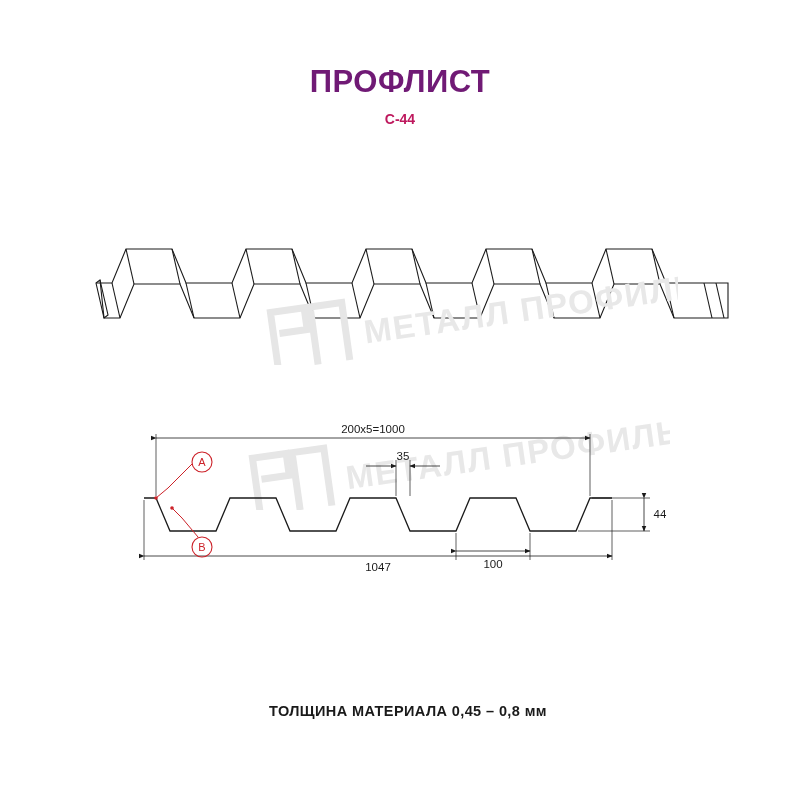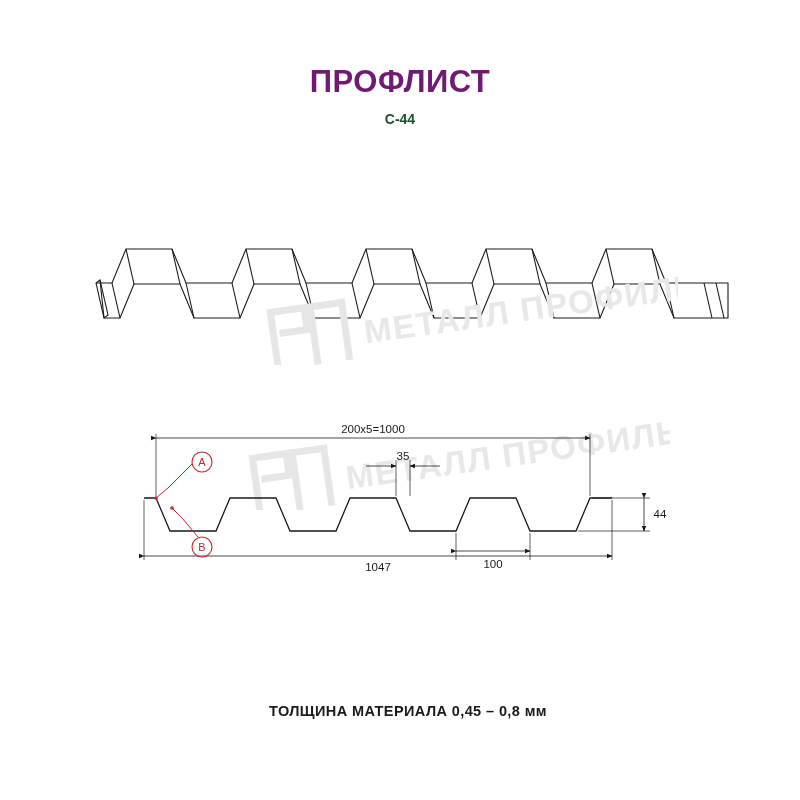--- a/index.html
+++ b/index.html
@@ -31,21 +31,21 @@
     font-size: 31px;
     font-weight: bold;
     letter-spacing: 0.5px;
     line-height: 1.05;
     color: #701a75;
   }
   .product-subtitle {
     margin-top: 12px;
     font-size: 14px;
     font-weight: bold;
-    color: #14532d;
+    color: #be185d;
   }
 
   
   .iso-wrap {
     position: absolute;
     left: 60px;
     top: 185px;
     width: 680px;
     height: 170px;
   }

